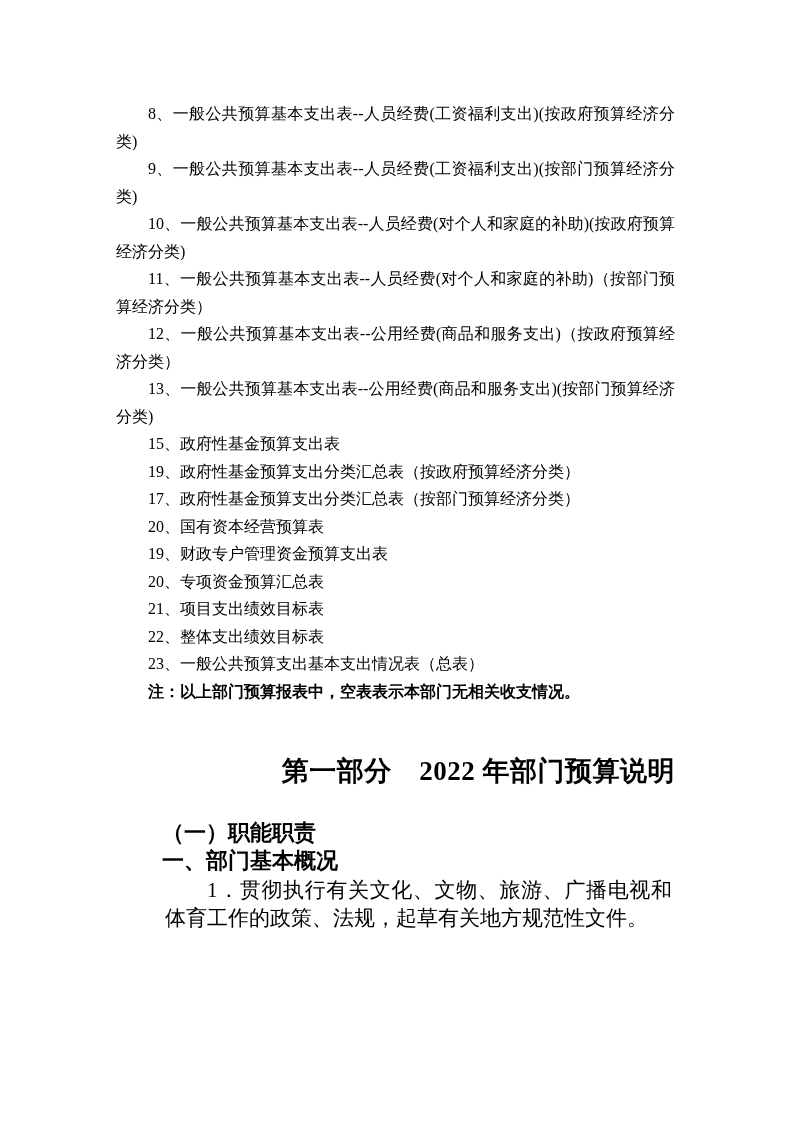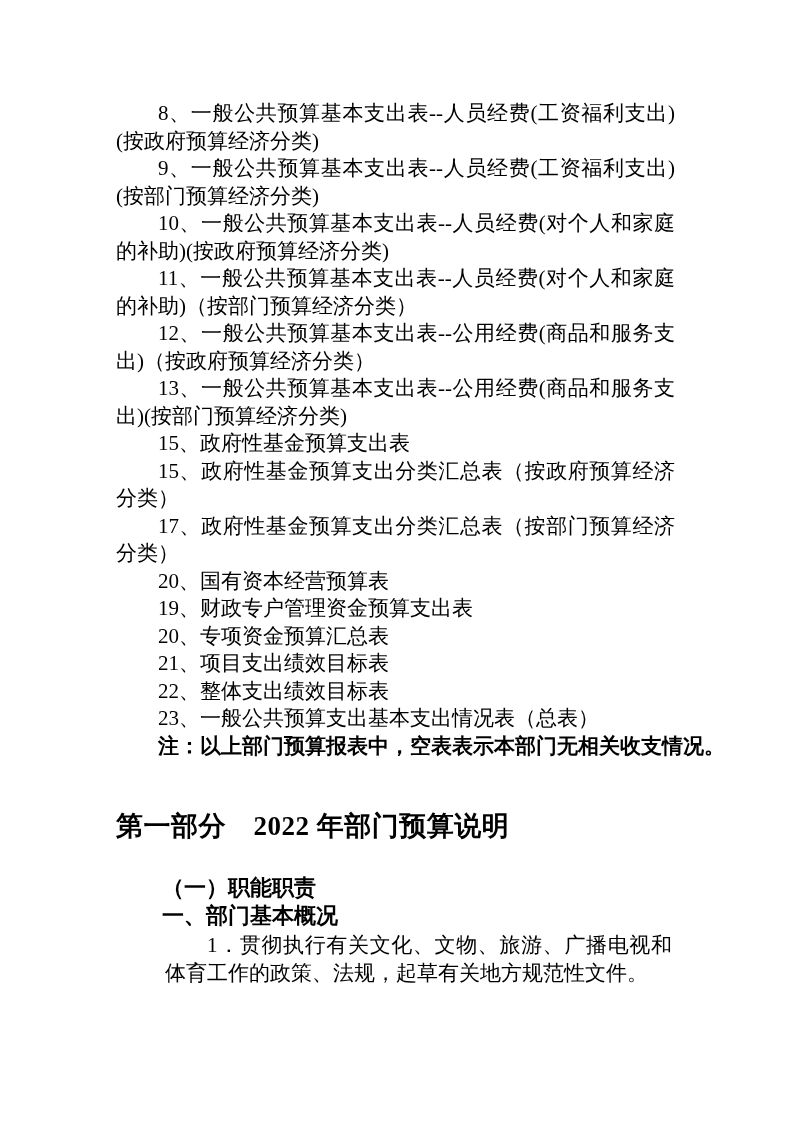--- a/index.html
+++ b/index.html
@@ -14,40 +14,40 @@
     margin: 0 auto;
     background: #ffffff;
     color: #000000;
     font-family: "Liberation Serif", "DejaVu Serif", serif;
     box-sizing: border-box;
     padding: 100px 118px 0 116px;
     overflow: hidden;
   }
   .doc-list p {
     margin: 0;
-    font-size: 21px;
+    font-size: 16px;
     line-height: 27.5px;
     text-indent: 2em;
     text-align: justify;
     text-justify: inter-ideograph;
   }
   .note {
     margin: 0;
     font-size: 20.5px;
     line-height: 27.5px;
     font-weight: bold;
     text-indent: 26px;
     white-space: nowrap;
   }
   .section-title {
     margin: 46px 0 0 0;
     font-size: 27px;
     line-height: 40px;
     font-weight: bold;
-    text-align: left;
+    text-align: right;
     letter-spacing: 0.5px;
   }
   .section {
     margin: 28px 0 0 46px;
     font-size: 21px;
     line-height: 27.5px;
   }
   .sub-heading {
     margin: 0;
     font-size: 22px;
@@ -67,21 +67,21 @@
 <div class="page">
 
   <div class="doc-list">
     <p>8、一般公共预算基本支出表--人员经费(工资福利支出)(按政府预算经济分类)</p>
     <p>9、一般公共预算基本支出表--人员经费(工资福利支出)(按部门预算经济分类)</p>
     <p>10、一般公共预算基本支出表--人员经费(对个人和家庭的补助)(按政府预算经济分类)</p>
     <p>11、一般公共预算基本支出表--人员经费(对个人和家庭的补助)（按部门预算经济分类）</p>
     <p>12、一般公共预算基本支出表--公用经费(商品和服务支出)（按政府预算经济分类）</p>
     <p>13、一般公共预算基本支出表--公用经费(商品和服务支出)(按部门预算经济分类)</p>
     <p>15、政府性基金预算支出表</p>
-    <p>15、政府性基金预算支出分类汇总表（按政府预算经济分类）</p>
+    <p>19、政府性基金预算支出分类汇总表（按政府预算经济分类）</p>
     <p>17、政府性基金预算支出分类汇总表（按部门预算经济分类）</p>
     <p>20、国有资本经营预算表</p>
     <p>19、财政专户管理资金预算支出表</p>
     <p>20、专项资金预算汇总表</p>
     <p>21、项目支出绩效目标表</p>
     <p>22、整体支出绩效目标表</p>
     <p>23、一般公共预算支出基本支出情况表（总表）</p>
     <p class="note">注：以上部门预算报表中，空表表示本部门无相关收支情况。</p>
   </div>
 

